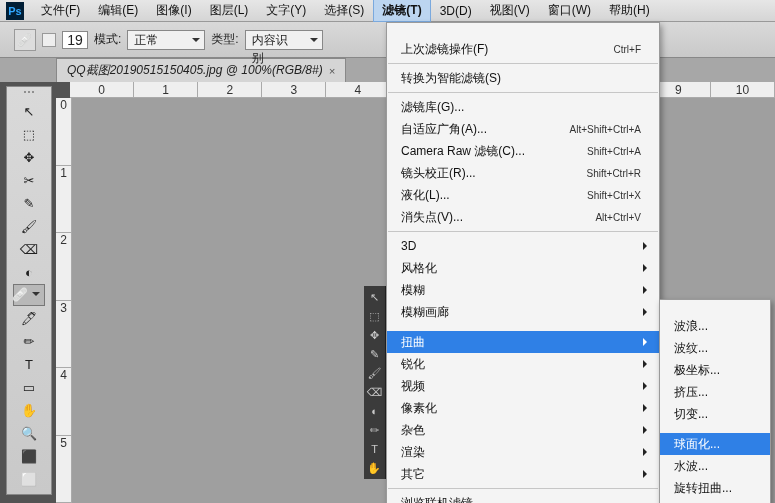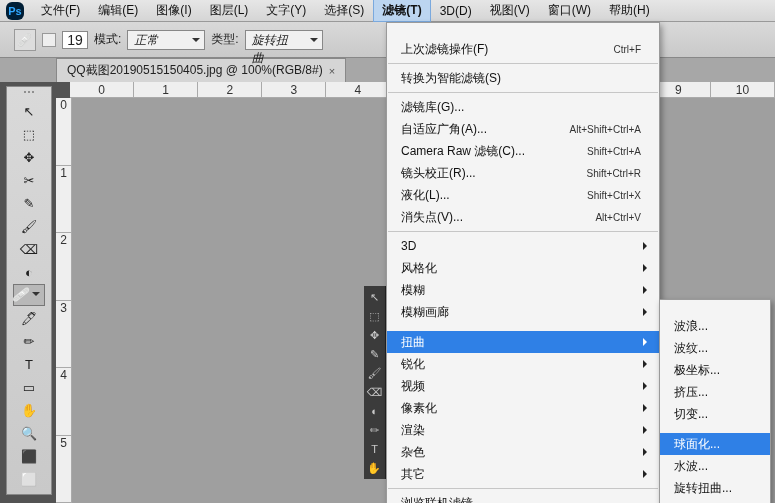--- a/index.html
+++ b/index.html
@@ -1,35 +1,35 @@
 <!DOCTYPE html>
 <html><head>
 <meta charset="utf-8">
 <style>
 * { margin: 0; padding: 0; box-sizing: border-box; font-family: "Microsoft YaHei", "SimSun", sans-serif; font-size: 12px; user-select: none; }
 body { background: #535353; width: 775px; height: 503px; overflow: hidden; position: relative; }
 
 
 .menubar { height: 22px; background: linear-gradient(#e6e6e6,#d5d5d5); border-bottom: 1px solid #999; display: flex; align-items: center; padding-left: 6px; color: #111; }
-.ps-logo { width: 18px; height: 18px; background: #001e36; color: #31a8ff; display: flex; align-items: center; justify-content: center; font-weight: bold; font-size: 11px; border-radius: 6px; margin-right: 8px; }
+.ps-logo { width: 18px; height: 18px; background: #001e36; color: #31a8ff; display: flex; align-items: center; justify-content: center; font-weight: bold; font-size: 11px; border-radius: 0; margin-right: 8px; }
 .menubar .item { padding: 3px 9px; cursor: default; }
 .menubar .item.active { background: #bcd5f0; border: 1px solid #7aa9de; padding: 2px 8px; font-weight: bold; }
 
 
 .optionsbar { height: 36px; background: linear-gradient(#d9d9d9,#c9c9c9); border-bottom: 1px solid #888; display: flex; align-items: center; padding-left: 14px; gap: 6px; color: #222; }
 .tool-icn { width: 22px; height: 22px; background: #ddd; border: 1px solid #999; display:flex; align-items:center; justify-content:center; }
 .opt-small { width: 14px; height: 14px; border: 1px solid #999; background: #eee; }
 .num-field { width: 26px; height: 18px; border: 1px solid #888; background: #fff; text-align: center; line-height: 16px; font-size: 14px; }
-.sel { height: 20px; border: 1px solid #888; background: #f1f1f1; padding: 0 24px 0 6px; line-height: 18px; position: relative; font-style: italic; }
+.sel { height: 20px; border: 1px solid #888; background: #f1f1f1; padding: 0 24px 0 6px; line-height: 18px; position: relative; }
 .sel::after { content: ""; position: absolute; right: 4px; top: 7px; border: 4px solid transparent; border-top-color: #333; }
 .lbl { color: #222; text-align: right; }
 
 
 .tabbar { height: 24px; background: #a7a7a7; display: flex; align-items: flex-end; padding-left: 56px; }
-.tab { background: #d5d5d5; border: 1px solid #888; border-bottom: none; padding: 3px 10px; display: flex; align-items: center; gap: 6px; color: #222; }
+.tab { background: #d5d5d5; border: 1px solid #888; border-bottom: none; padding: 3px 10px; display: flex; align-items: center; gap: 6px; color: #222; font-style: italic; }
 .tab .x { color: #555; font-size: 11px; }
 
 
 .ruler-h { position: absolute; left: 70px; top: 82px; right: 0; height: 16px; background: #efefef; border-bottom: 1px solid #aaa; display: flex; color:#333; font-size:9px; }
 .ruler-h div { width: 70px; border-right: 1px solid #aaa; text-align: center; line-height: 16px; }
 .ruler-v { position: absolute; left: 56px; top: 98px; width: 16px; bottom: 0; background: #efefef; border-right: 1px solid #aaa; display:flex; flex-direction:column; color:#333; font-size:9px; }
 .ruler-v div { height: 70px; border-bottom: 1px solid #aaa; writing-mode: horizontal-tb; text-align:center; }
 
 
 .canvas-area { position: absolute; left: 72px; top: 98px; right: 0; bottom: 0; background: #9f9f9f; }
@@ -82,21 +82,21 @@
   <div class="item">帮助(H)</div>
 </div>
 
 <div class="optionsbar">
   <div class="tool-icn">🩹</div>
   <div class="opt-small"></div>
   <div class="num-field">19</div>
   <span class="lbl">模式:</span>
   <div class="sel" style="width:78px">正常</div>
   <span class="lbl">类型:</span>
-  <div class="sel" style="width:78px">旋转扭曲</div>
+  <div class="sel" style="width:78px">内容识别</div>
 </div>
 
 <div class="tabbar">
   <div class="tab">
     <span>QQ截图20190515150405.jpg @ 100%(RGB/8#)</span>
     <span class="x">×</span>
   </div>
 </div>
 
 <div class="ruler-h">
@@ -215,24 +215,24 @@
     <div class="mi sub">
       <span class="label">锐化</span>
     </div>
     <div class="mi sub">
       <span class="label">视频</span>
     </div>
     <div class="mi sub">
       <span class="label">像素化</span>
     </div>
     <div class="mi sub">
+      <span class="label">杂色</span>
+    </div>
+    <div class="mi sub">
       <span class="label">渲染</span>
-    </div>
-    <div class="mi sub">
-      <span class="label">杂色</span>
     </div>
     <div class="mi sub">
       <span class="label">其它</span>
     </div>
     <div class="sep"></div>
     <div class="mi">
       <span class="label">浏览联机滤镜...</span>
     </div>
   </div>
 

